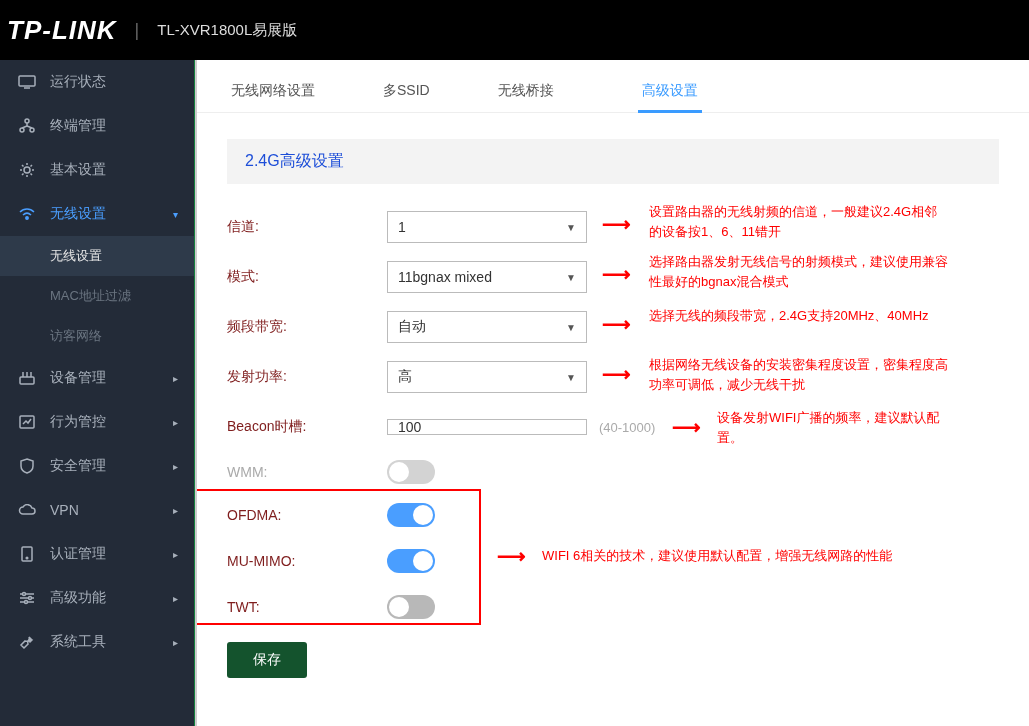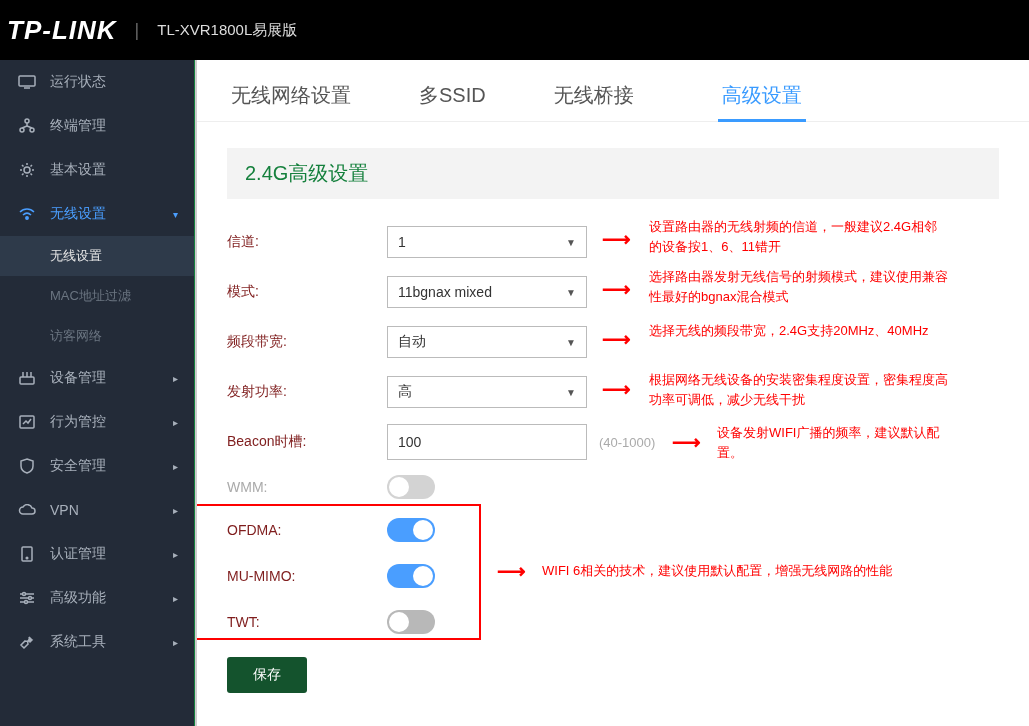--- a/index.html
+++ b/index.html
@@ -18,33 +18,33 @@
 .nav-item { display: flex; align-items: center; padding: 13px 16px; cursor: pointer; font-size: 14px; }
 .nav-item.active { color: #4a9eff; }
 .nav-item .icon { width: 22px; height: 18px; margin-right: 12px; display: flex; align-items: center; justify-content: center; }
 .nav-item .arrow { margin-left: auto; font-size: 10px; }
 .nav-sub { padding: 11px 16px 11px 50px; font-size: 13px; cursor: pointer; color: #888; }
 .nav-sub.active { background: #2e3a4a; color: #e8e8e8; }
 .nav-sub.dim { color: #6a7480; }
 
 .main { flex: 1; background: #fff; border-left: 2px solid #ccc; overflow: hidden; position: relative; }
 .tabs { display: flex; padding: 10px 30px 0 30px; border-bottom: 1px solid #eee; gap: 60px; }
-.tab { padding: 12px 4px; font-size: 20px; color: #555; cursor: pointer; position: relative; }
+.tab { padding: 12px 4px; font-size: 14px; color: #555; cursor: pointer; position: relative; }
 .tab.active { color: #3a9bff; margin-left: 20px; }
 .tab.active::after { content: ""; position: absolute; left: 0; right: 0; bottom: -1px; height: 3px; background: #3a9bff; }
 
-.section-title { margin: 26px 30px 18px 30px; background: #f3f3f3; padding: 12px 18px; color: #15803d; font-size: 20px; }
+.section-title { margin: 26px 30px 18px 30px; background: #f3f3f3; padding: 12px 18px; color: #1d4ed8; font-size: 16px; }
 
 .form-area { position: relative; padding: 0 20px 0 30px; }
 .row { display: flex; align-items: center; height: 50px; position: relative; }
 .label { width: 160px; color: #7f1d1d; font-size: 14px; }
 .label.disabled { color: #aaa; }
 .select { width: 200px; height: 32px; border: 1px solid #bbb; background: #fff; display: flex; align-items: center; padding: 0 10px; font-size: 14px; color: #333; position: relative; cursor: pointer; }
 .select .caret { margin-left: auto; font-size: 10px; color: #555; }
-.input { width: 200px; height: 36px; border: 1px solid #bbb; padding: 0 10px; font-size: 14px; color: #333; }
+.input { width: 200px; height: 16px; border: 1px solid #bbb; padding: 0 10px; font-size: 14px; color: #333; }
 .hint { margin-left: 12px; color: #aaa; font-size: 13px; }
 
 .toggle { width: 48px; height: 24px; border-radius: 12px; position: relative; cursor: pointer; }
 .toggle.off { background: #b8b8b8; }
 .toggle.on { background: #4a9eff; }
 .toggle.dis { background: #d3d3d3; cursor: not-allowed; }
 .toggle::after { content: ""; position: absolute; width: 20px; height: 20px; border-radius: 50%; background: #fff; top: 2px; }
 .toggle.off::after, .toggle.dis::after { left: 2px; }
 .toggle.on::after { right: 2px; }
 

